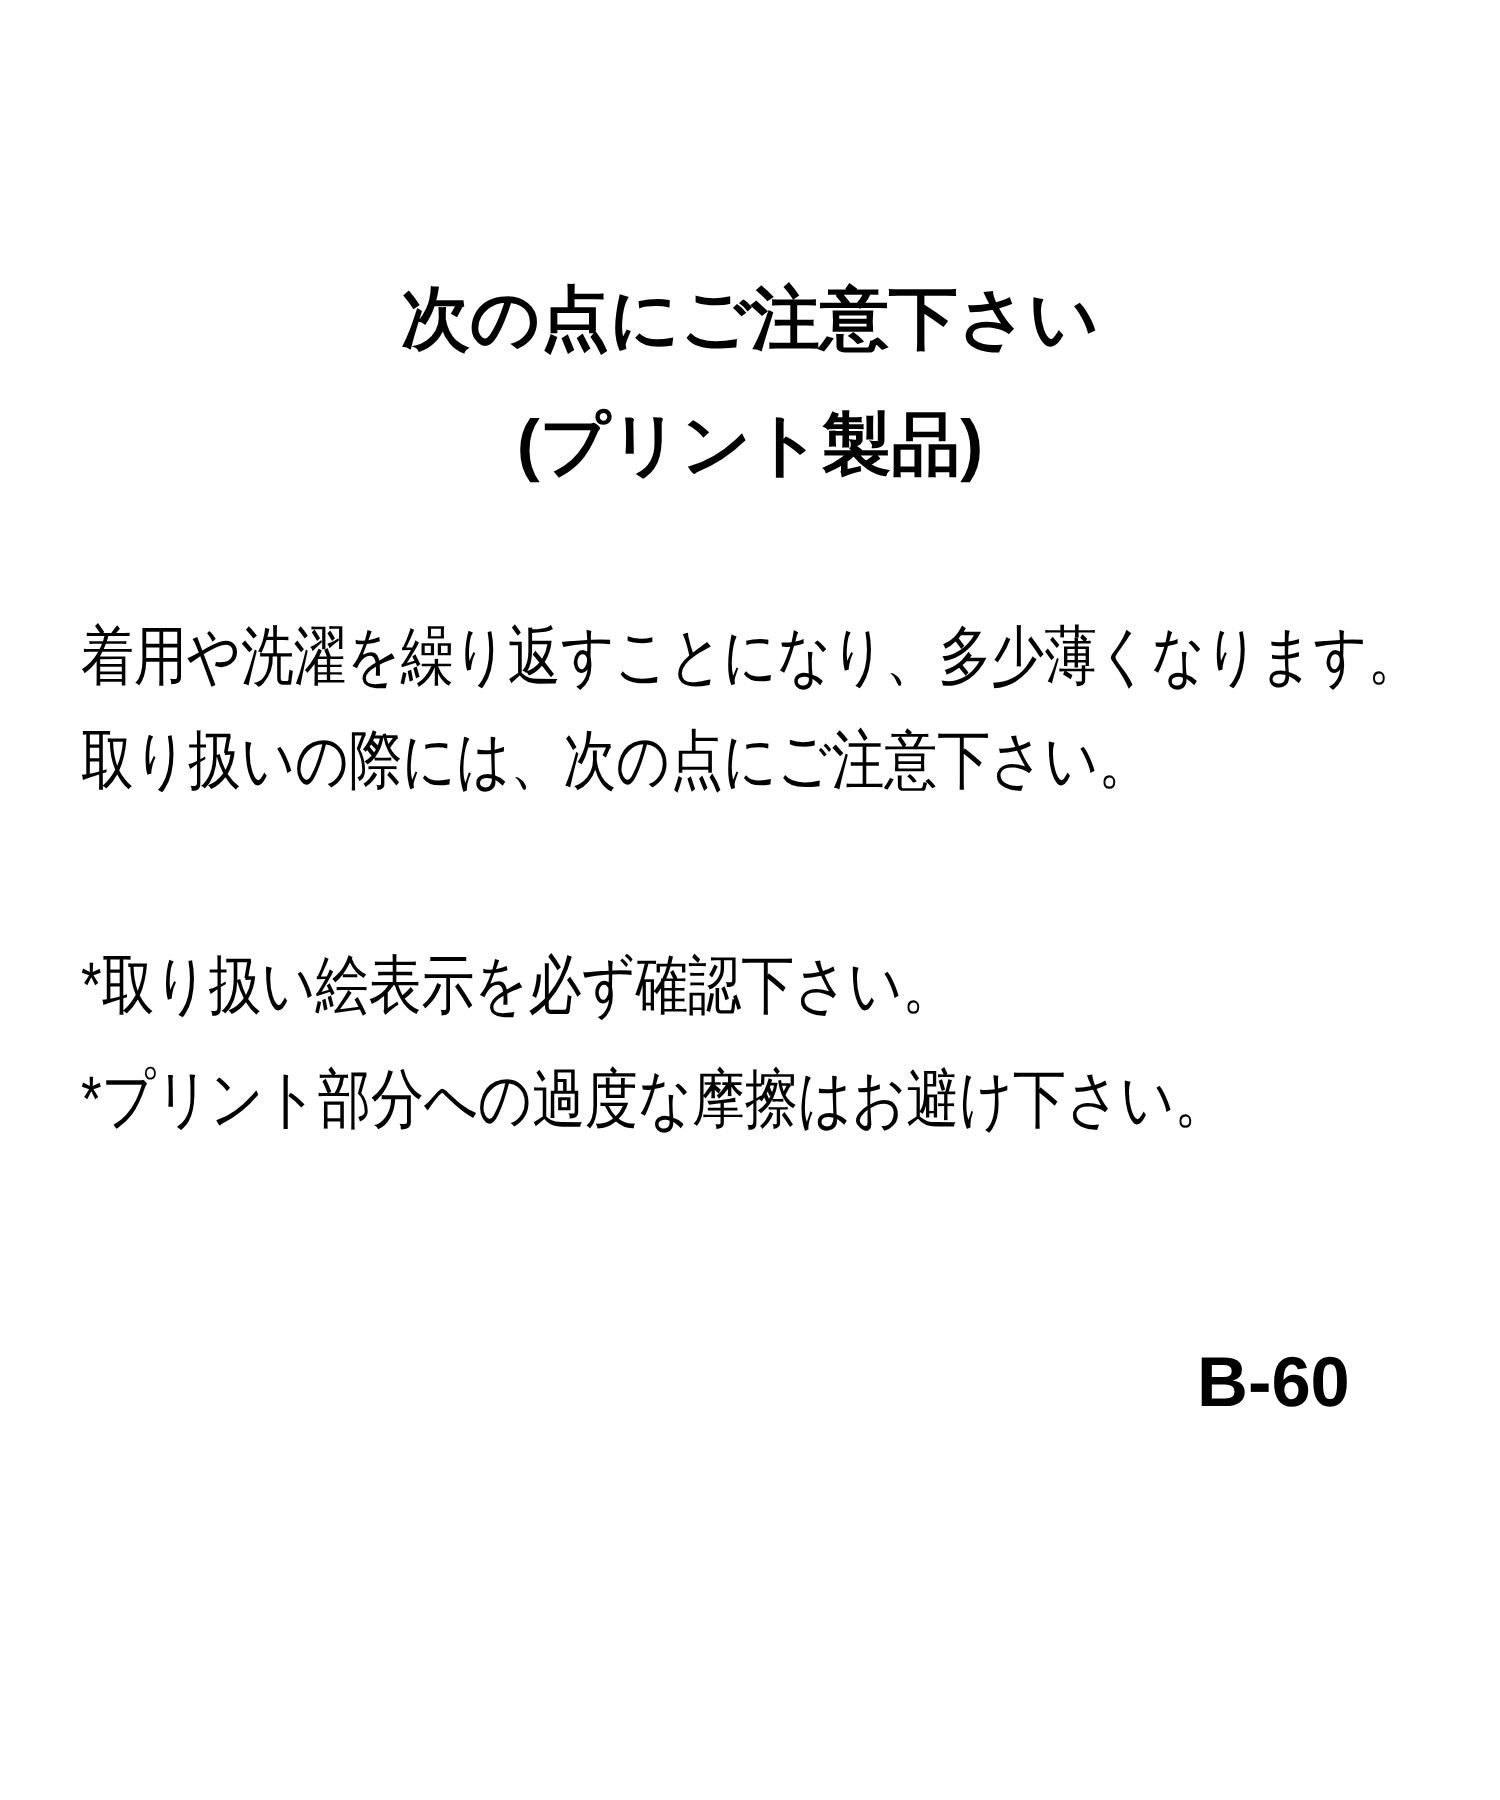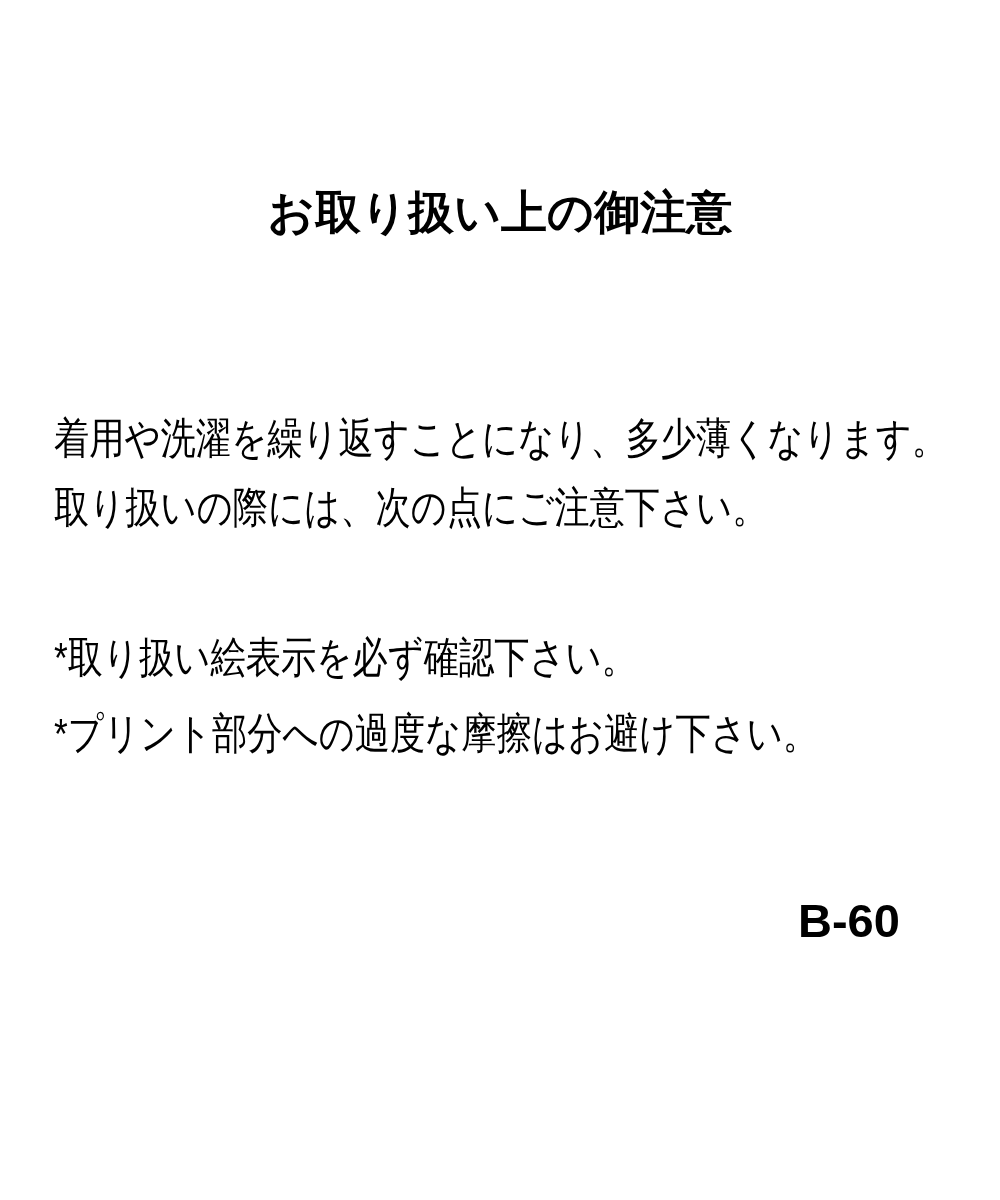--- a/index.html
+++ b/index.html
@@ -48,22 +48,23 @@
     line-height: 1;
     letter-spacing: 0;
     white-space: nowrap;
   }
 </style>
 </head>
 <body>
 
 <div class="page">
 
-  <h1 class="title-line" style="top:189px;">お取り扱い上の御注意</h1>
+  <h1 class="title-line" style="top:189px;">次の点にご注意下さい</h1>
 
+  <h1 class="title-line" style="top:273px;">(プリント製品)</h1>
 
   <p class="jp-body-line" style="top:417px;">着用や洗濯を繰り返すことになり、多少薄くなります。</p>
 
   <p class="jp-body-line" style="top:486px;">取り扱いの際には、次の点にご注意下さい。</p>
 
   <p class="jp-body-line" style="top:636px;">*取り扱い絵表示を必ず確認下さい。</p>
 
   <p class="jp-body-line" style="top:712px;">*プリント部分への過度な摩擦はお避け下さい。</p>
 
   <div class="ref-code">B-60</div>

